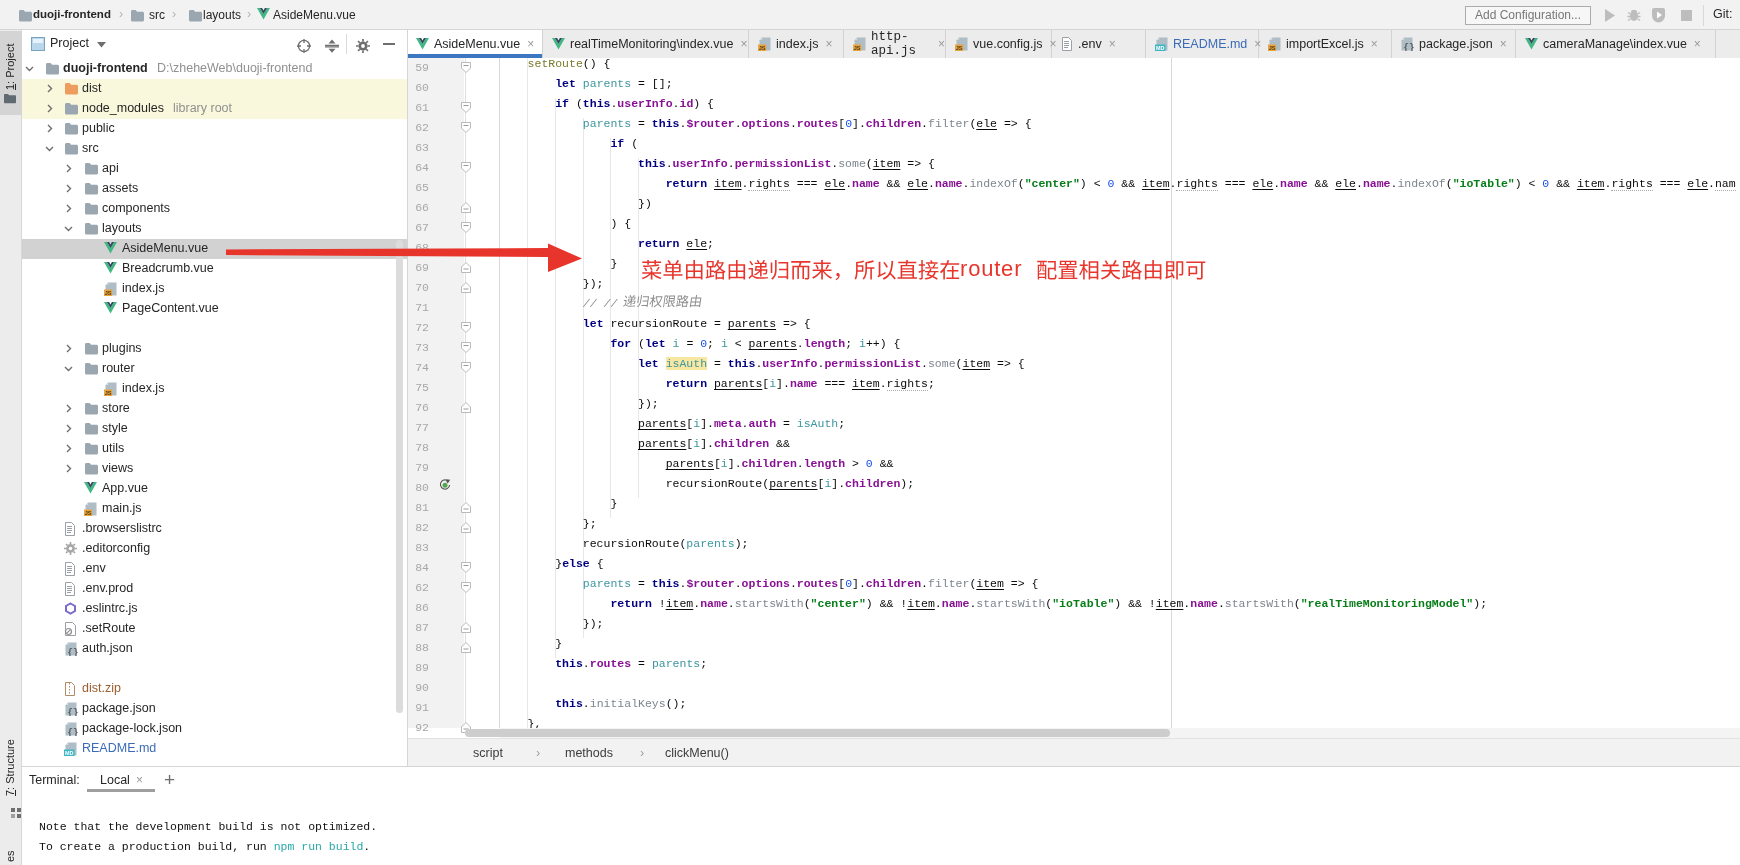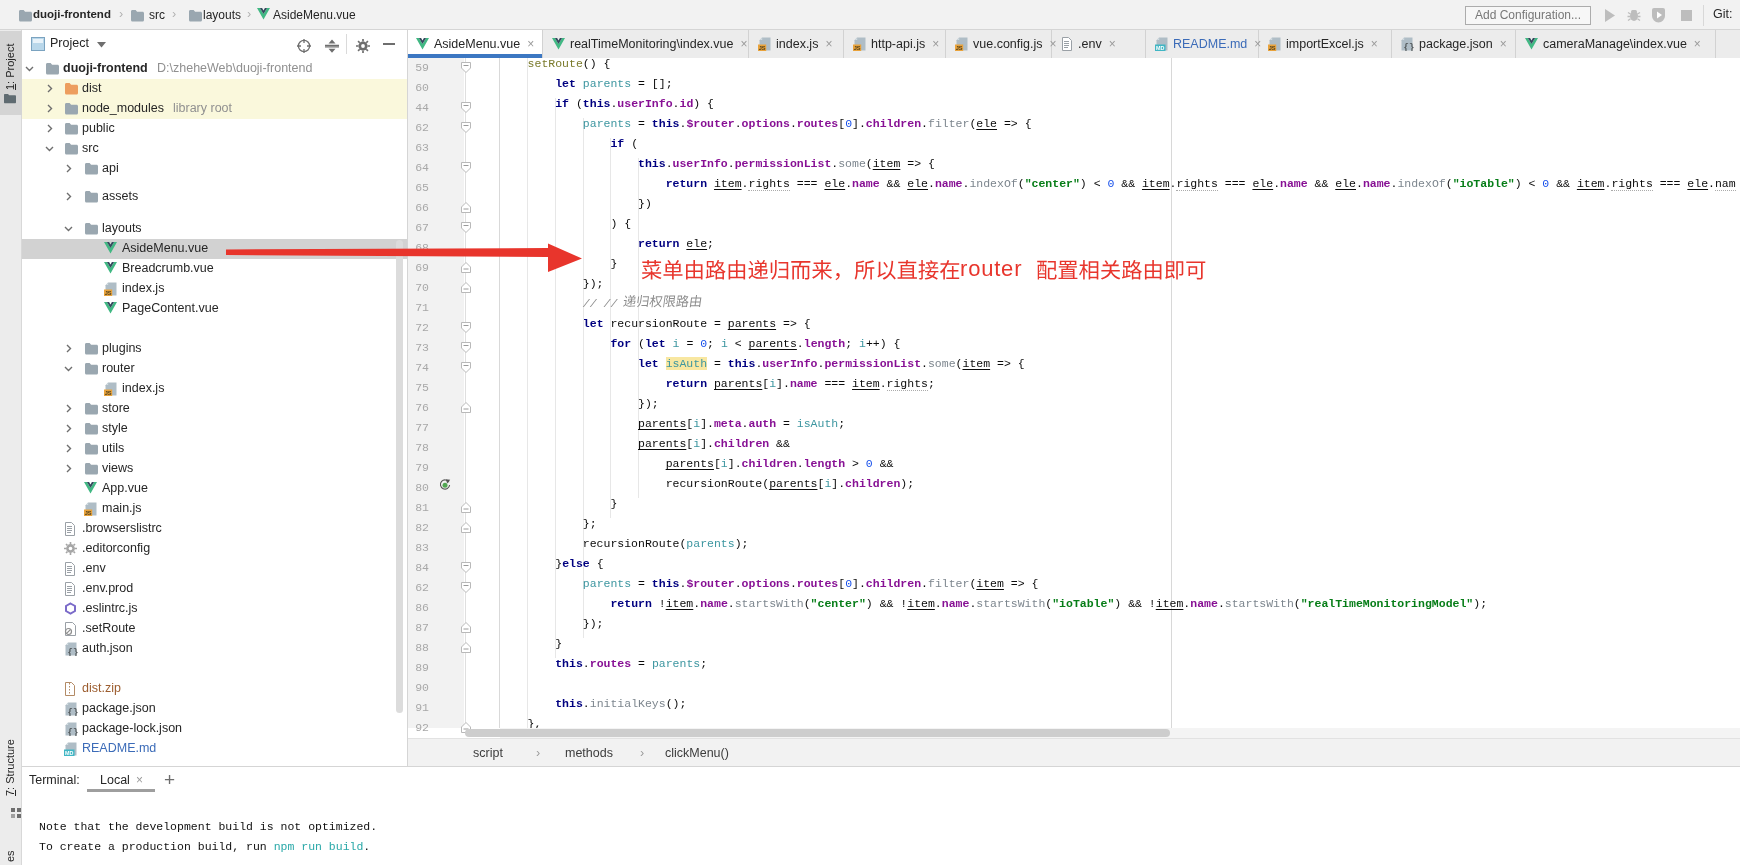--- a/index.html
+++ b/index.html
@@ -167,28 +167,37 @@
       </div>
       <div class="tr" style="top:100px;">
         <span style="position:absolute;left:41px;top:4px"><svg width="11" height="11" viewBox="0 0 11 11" style="flex:none">
             <path fill="none" stroke="#6E6E6E" stroke-width="1.4" d="M4 2l3.5 3.5L4 9"></path>
           </svg></span>
         <span style="position:absolute;left:62px;top:3px"><svg width="15" height="13" viewBox="0 0 15 13" style="flex:none">
             <path fill="#9AA7B0" d="M1 2.5c0-.8.6-1.5 1.4-1.5h3.2l1.5 1.7h5.5c.8 0 1.4.7 1.4 1.5v6.8c0 .8-.6 1.5-1.4 1.5H2.4c-.8 0-1.4-.7-1.4-1.5z"></path>
           </svg></span>
         <span style="position:absolute;left:80px;top:2px;">api</span>
       </div>
-      <div class="tr" style="top:128px;">
+      <div class="tr" style="top:120px;">
         <span style="position:absolute;left:41px;top:4px"><svg width="11" height="11" viewBox="0 0 11 11" style="flex:none">
             <path fill="none" stroke="#6E6E6E" stroke-width="1.4" d="M4 2l3.5 3.5L4 9"></path>
           </svg></span>
         <span style="position:absolute;left:62px;top:3px"><svg width="15" height="13" viewBox="0 0 15 13" style="flex:none">
             <path fill="#9AA7B0" d="M1 2.5c0-.8.6-1.5 1.4-1.5h3.2l1.5 1.7h5.5c.8 0 1.4.7 1.4 1.5v6.8c0 .8-.6 1.5-1.4 1.5H2.4c-.8 0-1.4-.7-1.4-1.5z"></path>
           </svg></span>
         <span style="position:absolute;left:80px;top:2px;">assets</span>
+      </div>
+      <div class="tr" style="top:140px;">
+        <span style="position:absolute;left:41px;top:4px"><svg width="11" height="11" viewBox="0 0 11 11" style="flex:none">
+            <path fill="none" stroke="#6E6E6E" stroke-width="1.4" d="M4 2l3.5 3.5L4 9"></path>
+          </svg></span>
+        <span style="position:absolute;left:62px;top:3px"><svg width="15" height="13" viewBox="0 0 15 13" style="flex:none">
+            <path fill="#9AA7B0" d="M1 2.5c0-.8.6-1.5 1.4-1.5h3.2l1.5 1.7h5.5c.8 0 1.4.7 1.4 1.5v6.8c0 .8-.6 1.5-1.4 1.5H2.4c-.8 0-1.4-.7-1.4-1.5z"></path>
+          </svg></span>
+        <span style="position:absolute;left:80px;top:2px;">components</span>
       </div>
       <div class="tr" style="top:160px;">
         <span style="position:absolute;left:41px;top:4px"><svg width="11" height="11" viewBox="0 0 11 11" style="flex:none">
             <path fill="none" stroke="#6E6E6E" stroke-width="1.4" d="M2 4l3.5 3.5L9 4"></path>
           </svg></span>
         <span style="position:absolute;left:62px;top:3px"><svg width="15" height="13" viewBox="0 0 15 13" style="flex:none">
             <path fill="#9AA7B0" d="M1 2.5c0-.8.6-1.5 1.4-1.5h3.2l1.5 1.7h5.5c.8 0 1.4.7 1.4 1.5v6.8c0 .8-.6 1.5-1.4 1.5H2.4c-.8 0-1.4-.7-1.4-1.5z"></path>
           </svg></span>
         <span style="position:absolute;left:80px;top:2px;">layouts</span>
       </div>
@@ -421,21 +430,21 @@
         <span style="margin-left:5px;">index.js</span>
         <span class="tx">×</span>
       </div>
       <div class="tab" style="left:437px;width:101px;background:transparent">
         <svg width="13" height="14" viewBox="0 0 13 14" style="flex:none">
           <polygon points="4,0.5 12.5,0.5 12.5,13.5 1.5,13.5 1.5,3.2" fill="#AFBDC6"></polygon>
           <polygon points="4.2,0.8 4.2,3 1.8,3" fill="#D3DCE1"></polygon>
           <rect x="0" y="7.5" width="8.2" height="6.5" fill="#E9A33C"></rect>
           <text x="4.1" y="13" font-size="5.6" font-weight="bold" fill="#50401C" text-anchor="middle" font-family="Liberation Sans,sans-serif">JS</text>
         </svg>
-        <span style="margin-left:5px;">http-api.js</span>
+        <span style="margin-left:5px;font-family:Liberation Mono, monospace;">http-api.js</span>
         <span class="tx">×</span>
       </div>
       <div class="tab" style="left:539px;width:105px;background:transparent">
         <svg width="13" height="14" viewBox="0 0 13 14" style="flex:none">
           <polygon points="4,0.5 12.5,0.5 12.5,13.5 1.5,13.5 1.5,3.2" fill="#AFBDC6"></polygon>
           <polygon points="4.2,0.8 4.2,3 1.8,3" fill="#D3DCE1"></polygon>
           <rect x="0" y="7.5" width="8.2" height="6.5" fill="#E9A33C"></rect>
           <text x="4.1" y="13" font-size="5.6" font-weight="bold" fill="#50401C" text-anchor="middle" font-family="Liberation Sans,sans-serif">JS</text>
         </svg>
         <span style="margin-left:5px;">vue.config.js</span>
@@ -489,21 +498,21 @@
     </div>
  <div id="gutter">
       <div style="position:absolute;left:0;top:0;width:56px;height:100%;background:#F2F2F2"></div>
       <div style="position:absolute;left:57px;top:0;width:1px;height:100%;background:#DFDFDF"></div>
       <div class="gn" style="top:0px">59</div>
       <svg style="position:absolute;left:53px;top:4px" width="10" height="11">
         <polygon points="0.5,0.5 9.5,0.5 9.5,6 5,10.5 0.5,6" fill="#fff" stroke="#B9B9B9"></polygon>
         <path d="M2.5 3.5h5" stroke="#9A9A9A"></path>
       </svg>
       <div class="gn" style="top:20px">60</div>
-      <div class="gn" style="top:40px">44</div>
+      <div class="gn" style="top:40px">61</div>
       <svg style="position:absolute;left:53px;top:44px" width="10" height="11">
         <polygon points="0.5,0.5 9.5,0.5 9.5,6 5,10.5 0.5,6" fill="#fff" stroke="#B9B9B9"></polygon>
         <path d="M2.5 3.5h5" stroke="#9A9A9A"></path>
       </svg>
       <div class="gn" style="top:60px">62</div>
       <svg style="position:absolute;left:53px;top:64px" width="10" height="11">
         <polygon points="0.5,0.5 9.5,0.5 9.5,6 5,10.5 0.5,6" fill="#fff" stroke="#B9B9B9"></polygon>
         <path d="M2.5 3.5h5" stroke="#9A9A9A"></path>
       </svg>
       <div class="gn" style="top:80px">63</div>

